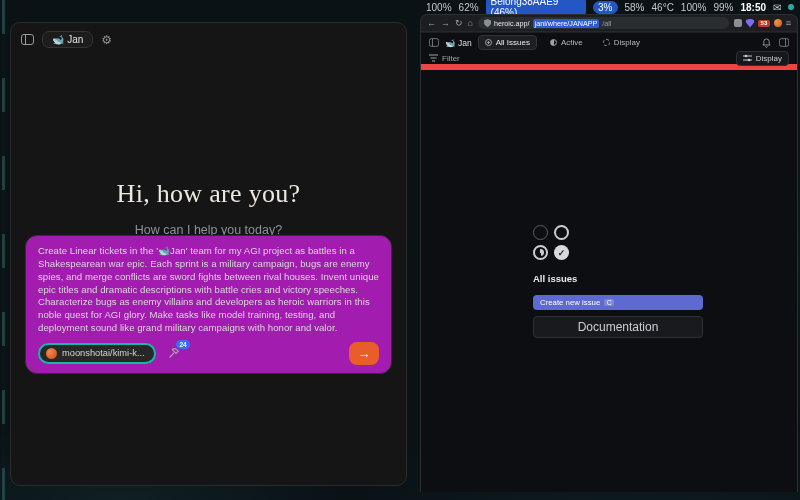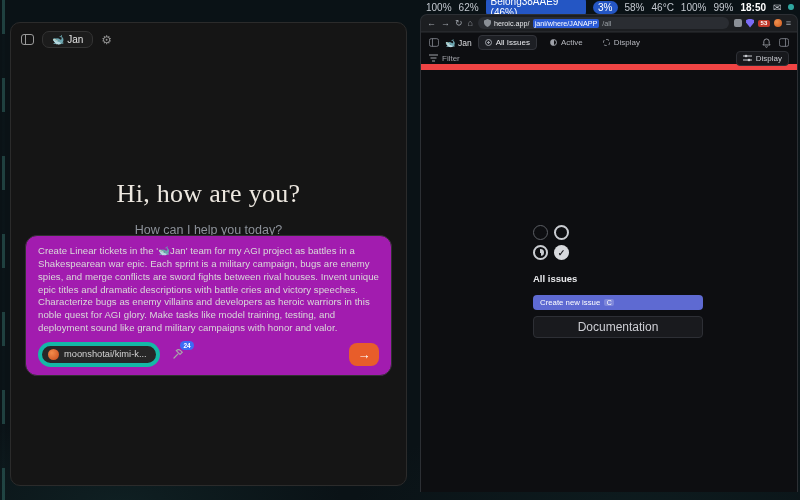--- a/index.html
+++ b/index.html
@@ -28,21 +28,21 @@
 
   .greeting { position:absolute; top:156px; left:0; width:100%; text-align:center; }
   .greeting h1 { font-family:"Liberation Serif", serif; font-weight:500; font-size:26px; color:#ede8e0; letter-spacing:.3px; }
   .greeting p { margin-top:14px; font-size:12.5px; color:#8d929a; }
 
   .composer { position:absolute; left:14px; right:14px; top:212px; min-height:112px;
     background:#a21caf; border:1px solid #313131; border-radius:12px; padding:9px 12px 8px;
     display:flex; flex-direction:column; }
   .prompt { font-size:9.6px; line-height:1.34; color:#dadada; letter-spacing:.05px; }
   .composer-bar { display:flex; align-items:center; gap:12px; margin-top:7px; }
-  .model-pill { display:inline-flex; align-items:center; gap:5px; background:#272727; border:4px solid #14b8a6;
+  .model-pill { display:inline-flex; align-items:center; gap:5px; background:#272727; border:2px solid #14b8a6;
     border-radius:999px; padding:3px 9px 3px 6px; font-size:9.3px; color:#d4d4d4; cursor:pointer; }
   .moonshot { width:11px; height:11px; border-radius:50%;
     background:radial-gradient(circle at 35% 35%, #f28b4b, #c64a1c); display:inline-block; }
   .tools-wrap { position:relative; display:inline-flex; cursor:pointer; }
   .tools-badge { position:absolute; top:-7px; right:-10px; background:#3d6bf5; color:#fff;
     font-size:6.5px; padding:1px 3px; border-radius:6px; font-weight:700; }
   .send-btn { margin-left:auto; width:30px; height:23px; background:#e85d2a; border:none; border-radius:8px;
     color:#fff; display:flex; align-items:center; justify-content:center; font-size:13px; cursor:pointer; }
 
   

